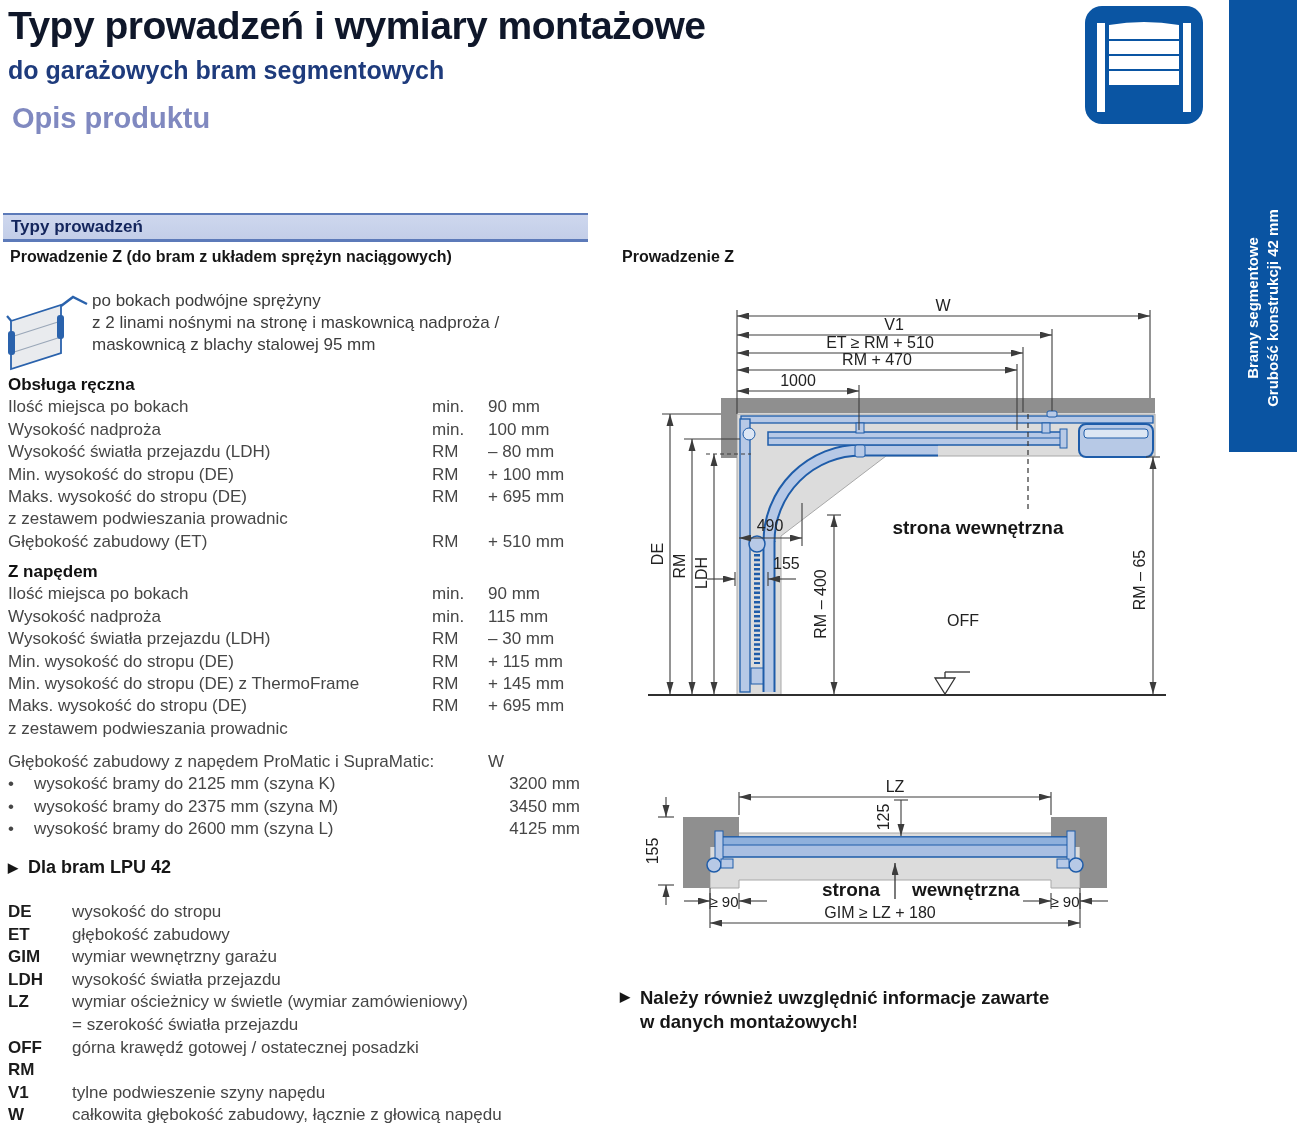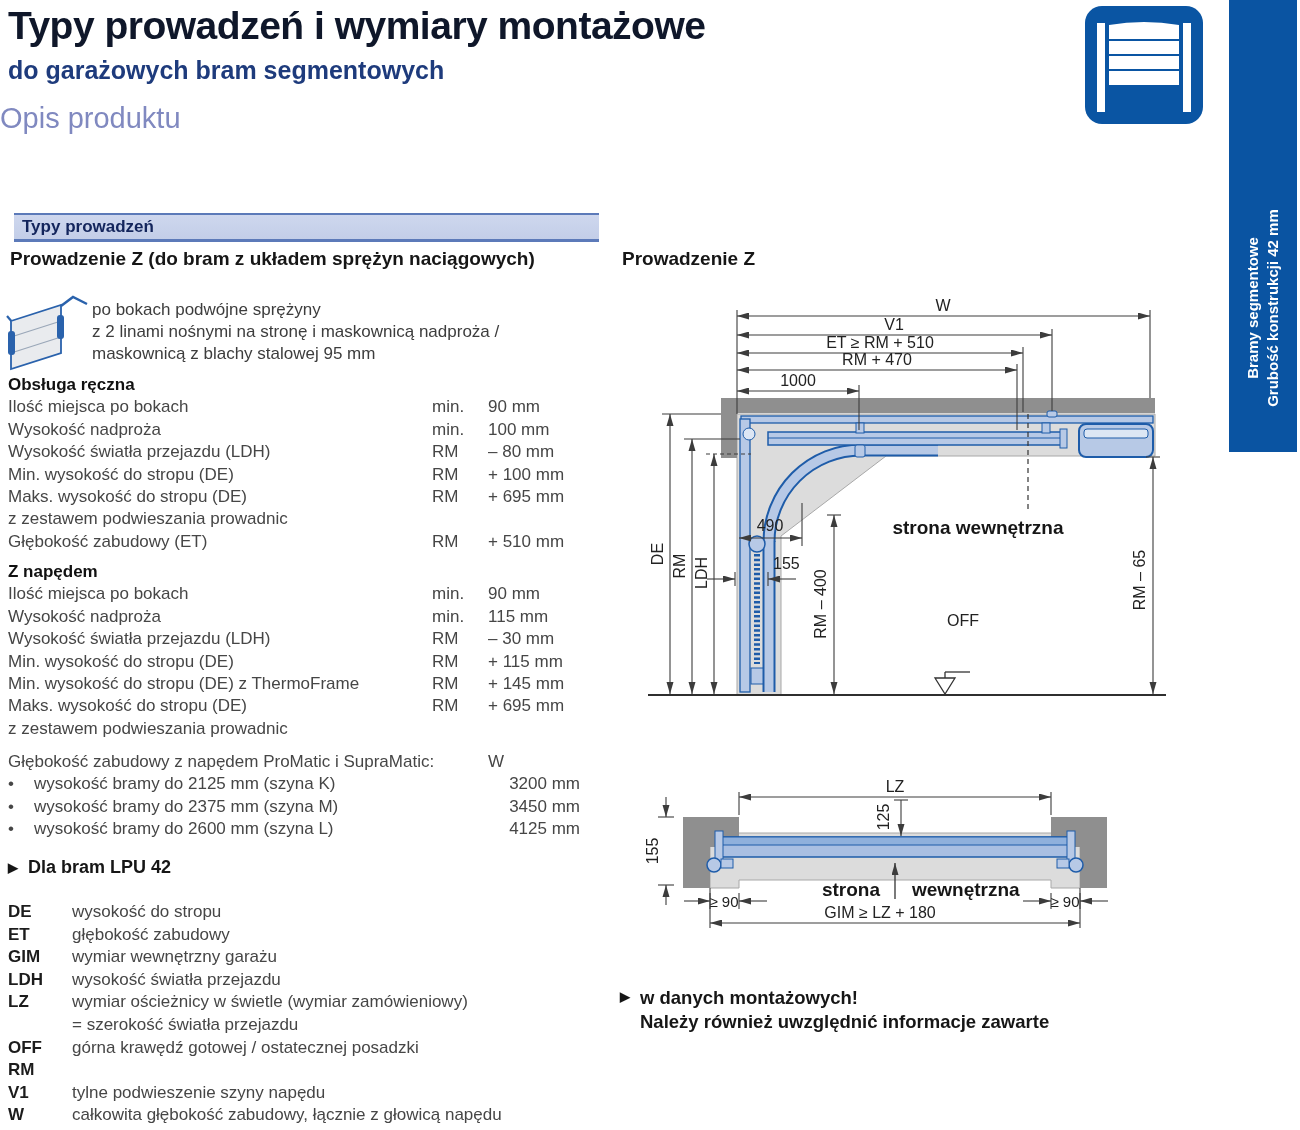--- a/index.html
+++ b/index.html
@@ -1,35 +1,35 @@
 <!DOCTYPE html>
 <html><head>
 <meta charset="utf-8">
 <style>
   html,body{margin:0;padding:0;}
   body{width:1300px;height:1130px;background:#fff;font-family:"Liberation Sans",sans-serif;color:#444;overflow:hidden;}
   .page{position:relative;width:1300px;height:1130px;background:#fff;}
 
   .title{position:absolute;left:8px;top:4px;font-size:39px;font-weight:bold;color:#0f172a;letter-spacing:-0.5px;}
   .subtitle{position:absolute;left:8px;top:56px;font-size:25px;font-weight:bold;color:#1e3b7c;}
-  .opis{position:absolute;left:0;top:102px;font-size:29px;font-weight:normal;color:#8089c0;}
+  .opis{position:absolute;left:12px;top:102px;font-size:29px;font-weight:bold;color:#8089c0;}
 
   .doorIcon{position:absolute;left:1085px;top:6px;width:118px;height:120px;}
 
   .sideTab{position:absolute;left:1229px;top:0;width:68px;height:452px;background:#0a54a2;}
   .sideTabInner{position:absolute;left:0;top:0;width:452px;height:68px;transform:rotate(-90deg) translateX(-534px);transform-origin:0 0;display:flex;flex-direction:column;justify-content:center;text-align:center;color:#fff;font-weight:bold;font-size:15px;line-height:1.35;}
 
   .secBar{position:absolute;height:22px;background:linear-gradient(#ced7ee,#c3cee8);border-top:2px solid #5c7ab9;border-bottom:3px solid #5c7ab9;font-size:17px;font-weight:bold;color:#13255c;padding:2px 0 0 8px;}
-  .bar1{left:14px;top:213px;width:577px;}
+  .bar1{left:3px;top:213px;width:577px;}
   .bar2{left:618px;top:213px;width:579px;}
 
-  .prowZ{position:absolute;font-size:19px;font-weight:bold;color:#161616;}
+  .prowZ{position:absolute;font-size:16px;font-weight:bold;color:#161616;}
 
   .introIcon{position:absolute;left:5px;top:293px;width:84px;height:78px;}
-  .introText{position:absolute;left:92px;top:299px;width:500px;font-size:17px;line-height:1.29;color:#3d3d3d;}
+  .introText{position:absolute;left:92px;top:290px;width:500px;font-size:17px;line-height:1.29;color:#3d3d3d;}
 
   .tbl{position:absolute;left:8px;width:572px;font-size:17px;line-height:22.4px;color:#464646;}
   .tbl .hd{font-weight:bold;color:#111;}
   .row{display:flex;}
   .row .lbl{flex:1;}
   .row .qual{width:56px;}
   .row .val{width:92px;text-align:left;}
 
   .bulletRow{display:flex;}
   .bulletRow .b{width:26px;}
@@ -398,18 +398,18 @@
 
     <line class="dim" x1="92" y1="133" x2="92" y2="173"></line>
     <line class="dim" x1="462" y1="133" x2="462" y2="173"></line>
     <line class="dim" x1="92" y1="168" x2="462" y2="168" marker-start="url(#bS)" marker-end="url(#bE)"></line>
     <text class="dimT" x="262" y="163" text-anchor="middle">GIM ≥ LZ + 180</text>
   </svg>
 
   <div class="note">
     <span class="tri">▶</span>
     <div>
+      <div>Należy również uwzględnić informacje zawarte</div>
       <div>w danych montażowych!</div>
-      <div>Należy również uwzględnić informacje zawarte</div>
     </div>
   </div>
 
 </div>
 
 </body></html>

